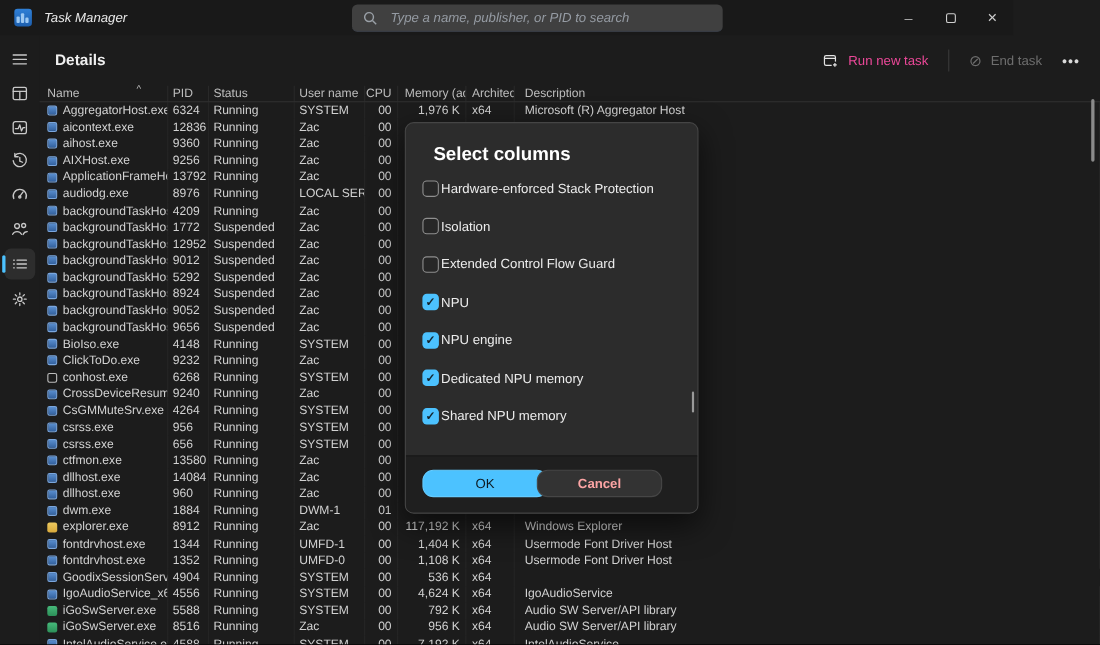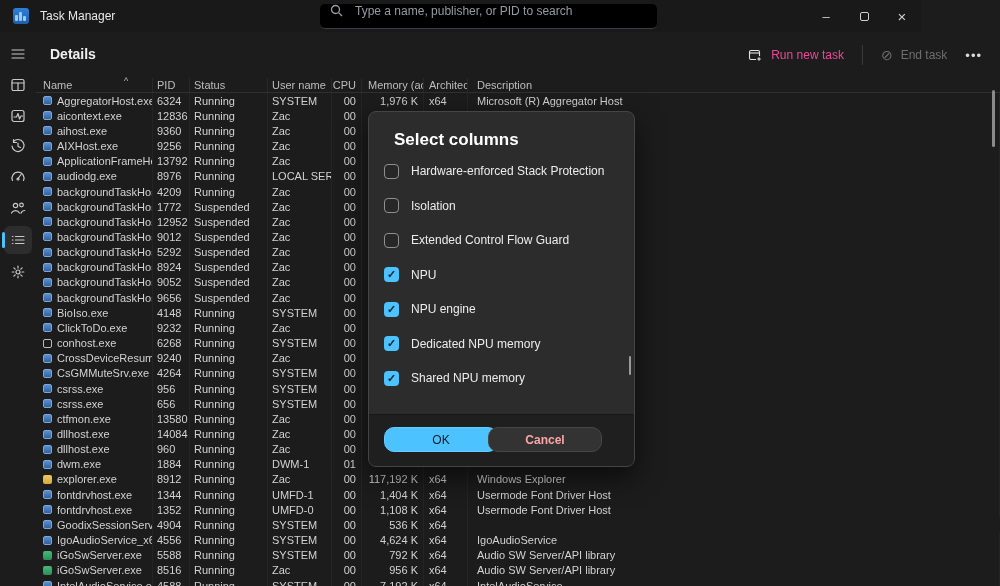--- a/index.html
+++ b/index.html
@@ -1,29 +1,29 @@
 <!DOCTYPE html>
 <html><head>
 <meta charset="utf-8">
 <style>
   html,body{margin:0;padding:0;background:#000;}
   *{box-sizing:border-box;font-family:"Liberation Sans",sans-serif;}
   .window{position:relative;width:1000px;height:586px;background:#1c1c1c;overflow:hidden;color:#d6d6d6;}
 
   
-  .titlebar{position:absolute;left:0;top:0;width:921px;height:32px;background:#191919;}
+  .titlebar{position:absolute;left:0;top:0;width:921px;height:32px;background:#191919;font-style:italic;}
   .appicon{position:absolute;left:13px;top:8px;width:16px;height:16px;border-radius:3px;
     background:linear-gradient(180deg,#2f7fd6,#1d5fae);overflow:hidden;}
   .appicon i{position:absolute;bottom:3px;width:3px;background:#9cc8f2;border-radius:1px;}
   .appicon i:nth-child(1){left:2px;height:6px;}
   .appicon i:nth-child(2){left:6px;height:9px;}
   .appicon i:nth-child(3){left:10px;height:5px;}
   .apptitle{position:absolute;left:40px;top:9px;font-size:12px;color:#e8e8e8;}
-  .search{position:absolute;left:320px;top:4px;width:337px;height:25px;background:#000000;
-    border-radius:5px;border-bottom:1px solid #3a3f47;display:flex;padding:0 10px;}
+  .search{position:absolute;left:320px;top:4px;width:337px;height:25px;background:#404040;
+    border-radius:5px;border-bottom:1px solid #3a3f47;display:flex;align-items:center;padding:0 10px;}
   .search svg{flex:0 0 auto;margin-right:12px;}
   .search .ph{font-size:12px;color:#959ba3;white-space:nowrap;overflow:hidden;}
   .winbtn{position:absolute;top:0;width:38px;height:32px;display:flex;align-items:center;justify-content:center;color:#cfcfcf;font-size:13px;}
   .winbtn.min{right:76px;}
   .winbtn.max{right:38px;}
   .winbtn.close{right:0;font-size:15px;}
   .maxbox{width:9px;height:9px;border:1px solid #cfcfcf;border-radius:2px;display:block;}
 
   
   .rail{position:absolute;left:0;top:32px;width:36px;bottom:0;background:#1c1c1c;}
@@ -65,21 +65,21 @@
   .picon.green{background:linear-gradient(180deg,#46b97a,#2c8f58);}
 
   
   .vscroll{position:absolute;right:5px;top:90px;width:3px;height:57px;border-radius:2px;background:#8a8a8a;}
 
   
   .dialog{position:absolute;left:368px;top:111px;width:267px;height:356px;background:#2c2c2c;
     border:1px solid #454545;border-radius:8px;box-shadow:0 10px 28px rgba(0,0,0,0.6);overflow:hidden;}
   .dlg-title{position:absolute;left:25px;top:18px;font-size:17px;font-weight:700;color:#ffffff;}
   .dlg-list{position:absolute;left:15px;right:10px;top:42px;}
-  .opt{display:flex;align-items:center;height:34.5px;gap:12px;}
+  .opt{display:flex;align-items:center;height:34.5px;gap:2px;}
   .chk{width:15px;height:15px;border-radius:4px;flex:0 0 auto;display:flex;align-items:center;justify-content:center;}
   .chk.off{border:1.5px solid #8f8f8f;background:#272727;}
   .chk.on{background:#4cc2ff;color:#14242c;font-size:11px;font-weight:700;}
   .opt .lbl{font-size:12px;color:#ececec;white-space:nowrap;}
   .dlg-scroll{position:absolute;right:3px;top:244px;width:2.5px;height:19px;background:#9a9a9a;border-radius:2px;}
   .dlg-footer{position:absolute;left:0;right:0;bottom:0;height:52px;background:#1f1f1f;border-top:1px solid #181818;}
   .btn{position:absolute;top:12px;width:114px;height:25px;border-radius:10px;display:flex;align-items:center;justify-content:center;font-size:12px;}
   .btn.ok{left:15px;background:#4cc2ff;color:#0e1b22;border:1px solid #63cbff;}
   .btn.cancel{left:119px;background:#333333;color:#fca5a5;border:1px solid #464646;font-weight:bold;}
 </style>

